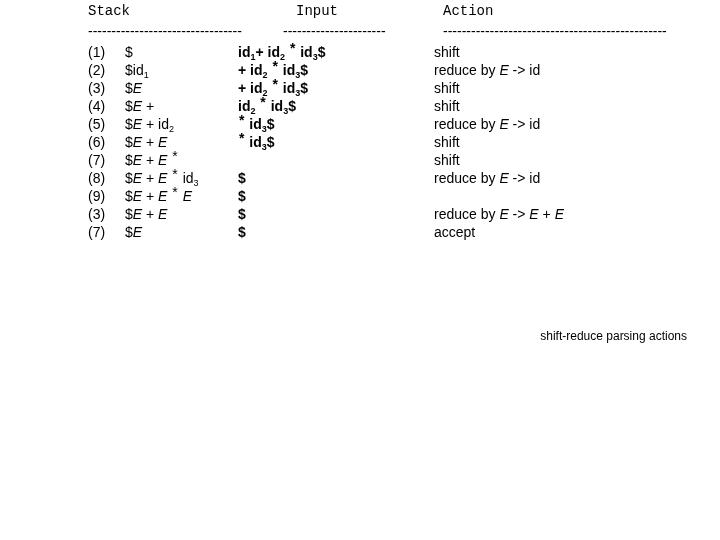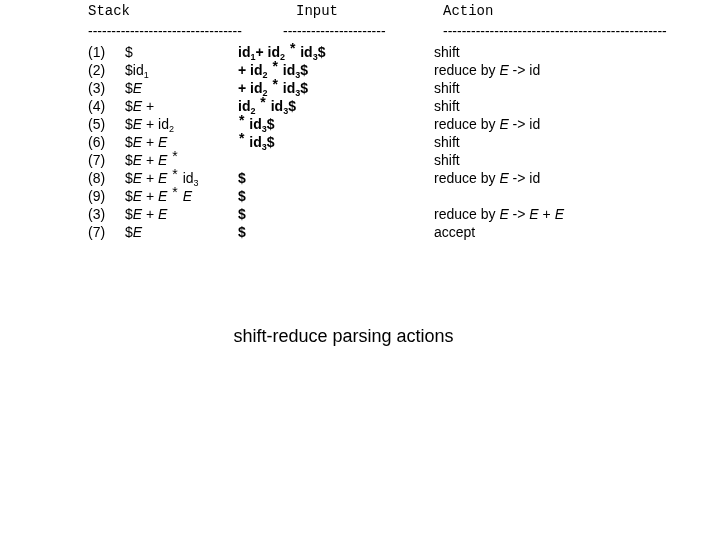--- a/index.html
+++ b/index.html
@@ -110,22 +110,22 @@
     padding: 0 1px;
   }
   .arrow { white-space: nowrap; }
 
   
   #caption {
     position: absolute;
     left: 0;
     top: 328px;
     width: 687px;
-    text-align: center;
-    font-size: 18px;
+    text-align: right;
+    font-size: 12px;
     line-height: 16px;
     white-space: nowrap;
   }
 </style>
 </head>
 <body>
 
 <div id="slide">
 
   <div class="col-header" id="hdr-stack">Stack</div>

